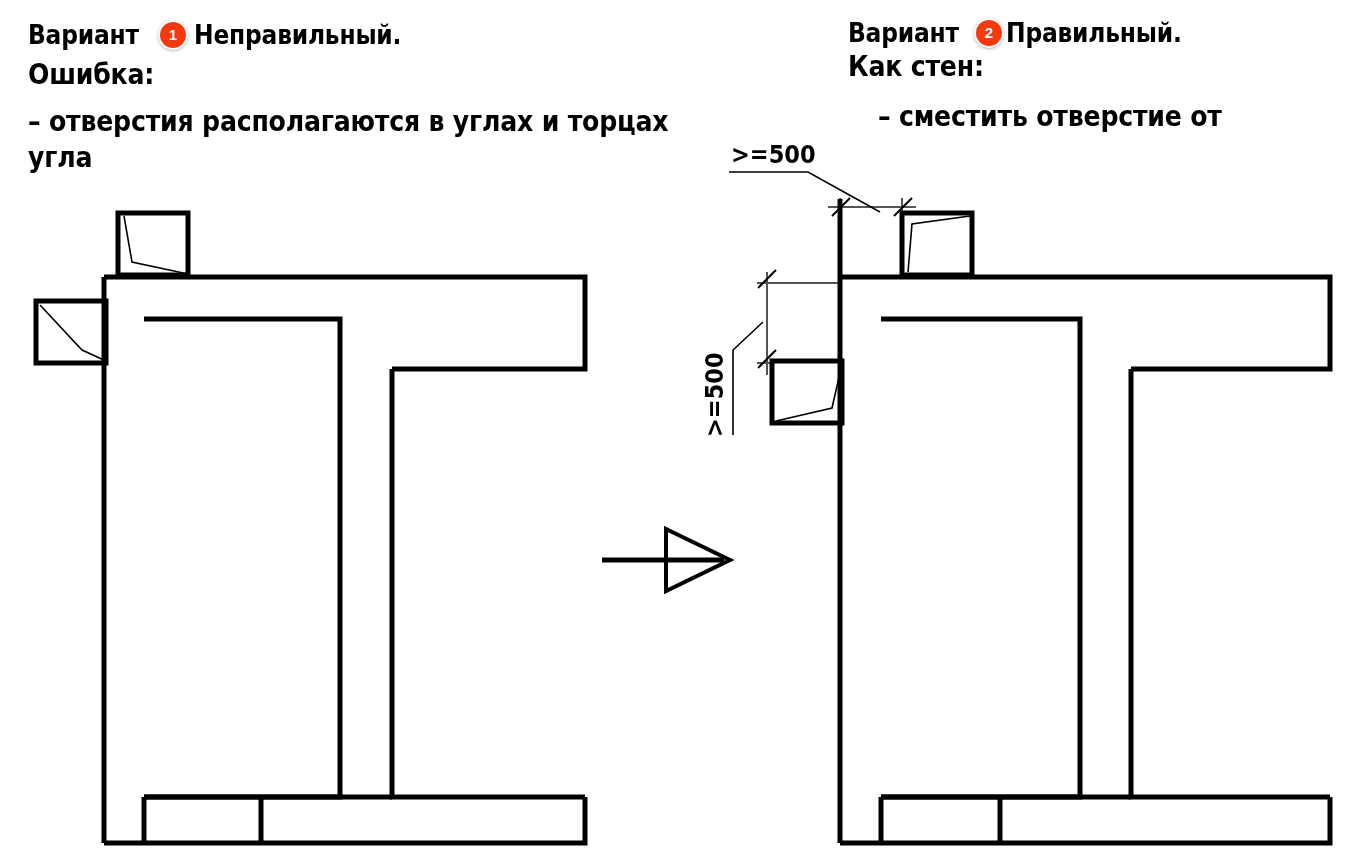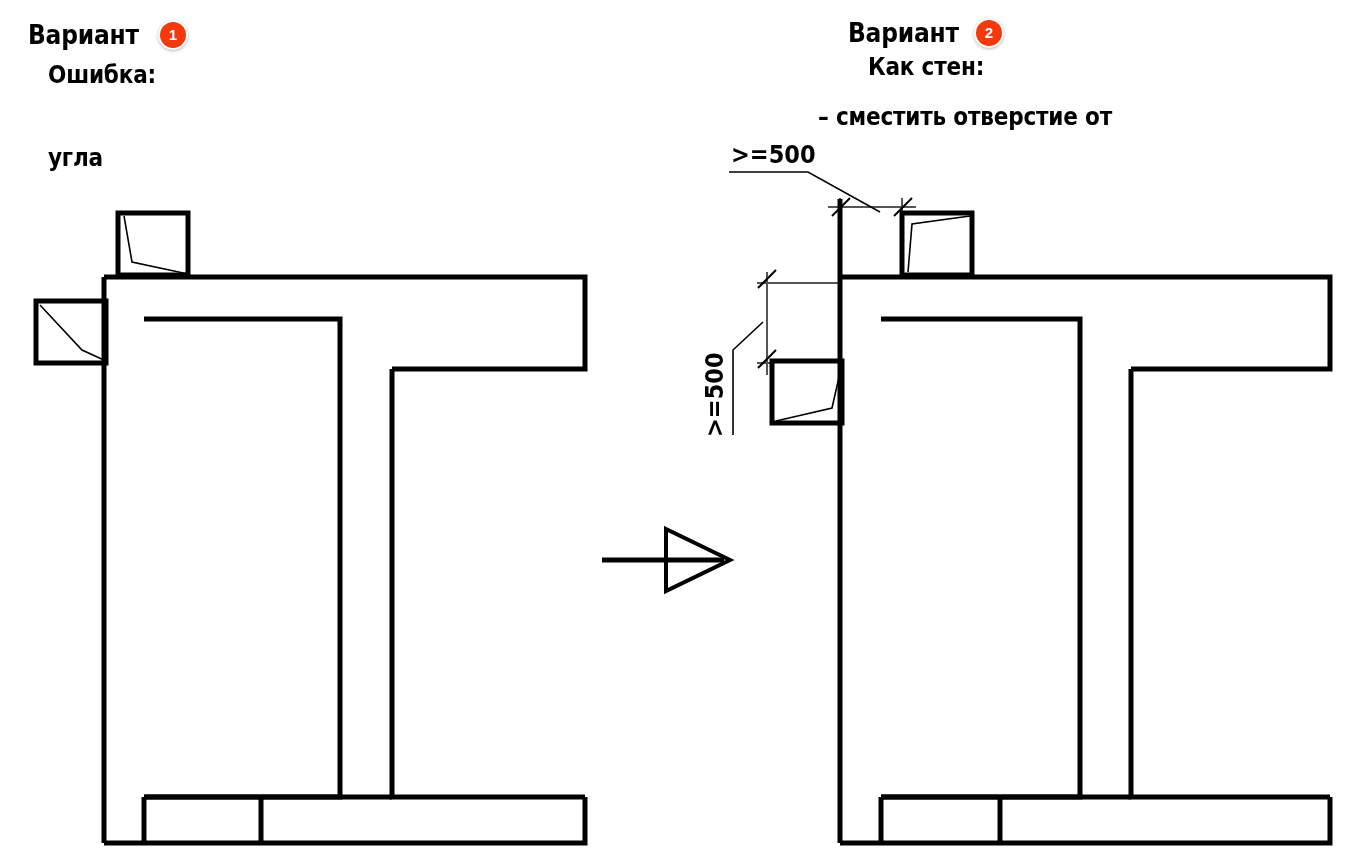--- a/index.html
+++ b/index.html
@@ -32,23 +32,22 @@
     font-weight: 700;
     font-stretch: condensed;
     letter-spacing: -0.2px;
     transform-origin: left top;
   }
   .t-head {
     font-size: 26px;
     line-height: 30px;
   }
   .t-body {
-    font-size: 24px;
+    font-size: 28px;
     line-height: 30px;
-    margin-left: 20px;
   }
   .dim-label {
     font-size: 25px;
     font-weight: 700;
     color: #000000;
     letter-spacing: 0px;
   }
   .dim-label.vertical {
     transform: rotate(-90deg);
     transform-origin: left top;
@@ -139,29 +138,32 @@
       <path d="M 1131 369 L 1131 797 L 1330 797" stroke="#000000" stroke-width="5" fill="none"></path>
       <path d="M 840 843 L 1330 843 L 1330 797" stroke="#000000" stroke-width="5" fill="none"></path>
       <path d="M 881 797 L 881 843" stroke="#000000" stroke-width="5" fill="none"></path>
       <path d="M 1000 797 L 1000 843" stroke="#000000" stroke-width="5" fill="none"></path>
       <path d="M 881 797 L 1131 797" stroke="#000000" stroke-width="5" fill="none"></path>
     </g>
   </svg>
 
   <div class="txt t-head" style="left:28px; top:20px;">Вариант</div>
   <div class="badge" style="left:160px; top:22px;">1</div>
+  <div class="txt t-head" style="left:194px; top:20px;">Неправильный.</div>
 
   <div class="txt t-body" style="left:28px; top:60px;">Ошибка:</div>
 
+  <div class="txt t-body" style="left:28px; top:107px;">– отверстия располагаются в углах и торцах</div>
   <div class="txt t-body" style="left:28px; top:143px;">угла</div>
 
   <div class="txt t-head" style="left:848px; top:18px;">Вариант</div>
   <div class="badge" style="left:976px; top:20px;">2</div>
+  <div class="txt t-head" style="left:1006px; top:18px;">Правильный.</div>
 
   <div class="txt t-body" style="left:848px; top:52px;">Как стен:</div>
 
-  <div class="txt t-body" style="left:798px; top:102px;">– сместить отверстие от</div>
+  <div class="txt t-body" style="left:878px; top:102px;">– сместить отверстие от</div>
 
   <div class="txt dim-label" style="left:731px; top:140px;">&gt;=500</div>
 
   <div class="txt dim-label vertical" style="left:700px; top:437px;">&gt;=500</div>
 
 </div>
 
 </body></html>

